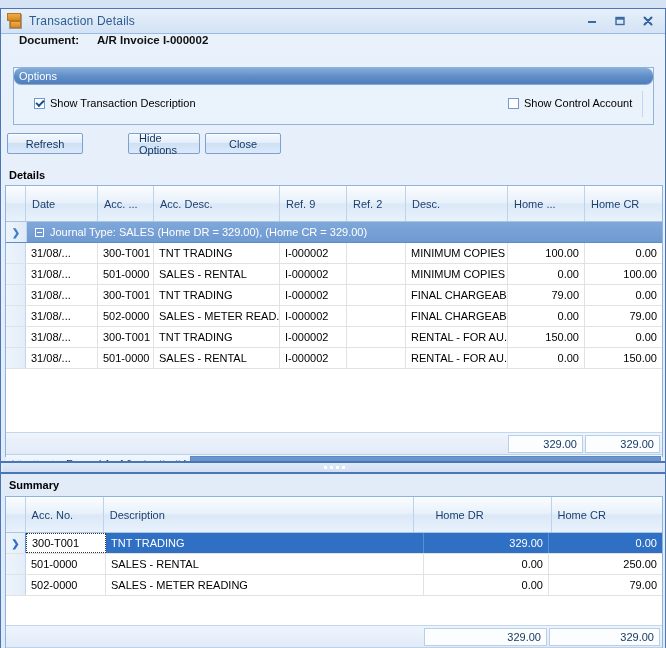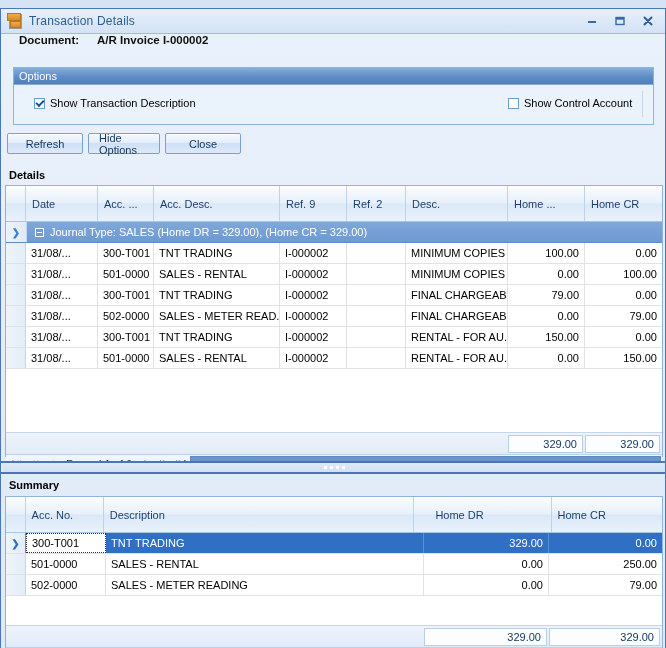--- a/index.html
+++ b/index.html
@@ -66,20 +66,21 @@
     box-sizing:border-box;
     border:1px solid #8fb3da;
     background:#eaf2fb;
   }
   .options-caption{
     height:16px;line-height:16px;
     background:linear-gradient(to bottom,#7ba3d6 0%,#5f8dc8 50%,#periodic 50%,#5182c0 100%);
     background:linear-gradient(to bottom,#86aeda 0%,#5e8cc6 55%,#517fbc 100%);
     color:#fff;font-size:11px;padding-left:5px;
     border-bottom:1px solid #87abd6;
+    border-radius:7px;
   }
   .options-body{
     position:relative;height:40px;
   }
   .chk-row{position:absolute;top:12px;display:flex;align-items:center;}
   .chk-left{left:20px;}
   .chk-right{left:494px;}
   .chkbox{
     width:11px;height:11px;box-sizing:border-box;
     border:1px solid #6f9bd1;background:#fff;
@@ -101,21 +102,21 @@
   }
   .btn{
     height:21px;min-width:72px;padding:0 10px;box-sizing:border-box;
     border:1px solid #7ba1cf;border-radius:2px;
     background:linear-gradient(to bottom,#f4f9fe 0%,#e4eefb 45%,#cfe0f5 50%,#dce9f9 100%);
     color:#10355e;font-size:11px;
     display:flex;align-items:center;justify-content:center;
     box-shadow:inset 0 1px 0 #fff;
   }
   .btn.w-refresh{width:76px;}
-  .btn.w-hide{width:68px;}
+  .btn.w-hide{width:68px;margin-left:40px;}
   .btn.w-close{width:76px;}
   
   .sec-label{
     font-weight:bold;font-size:11px;color:#000;
     padding-left:8px;
   }
   
   .grid-wrap{
     position:absolute;box-sizing:border-box;
     border:1px solid #8fb3da;background:#fff;

